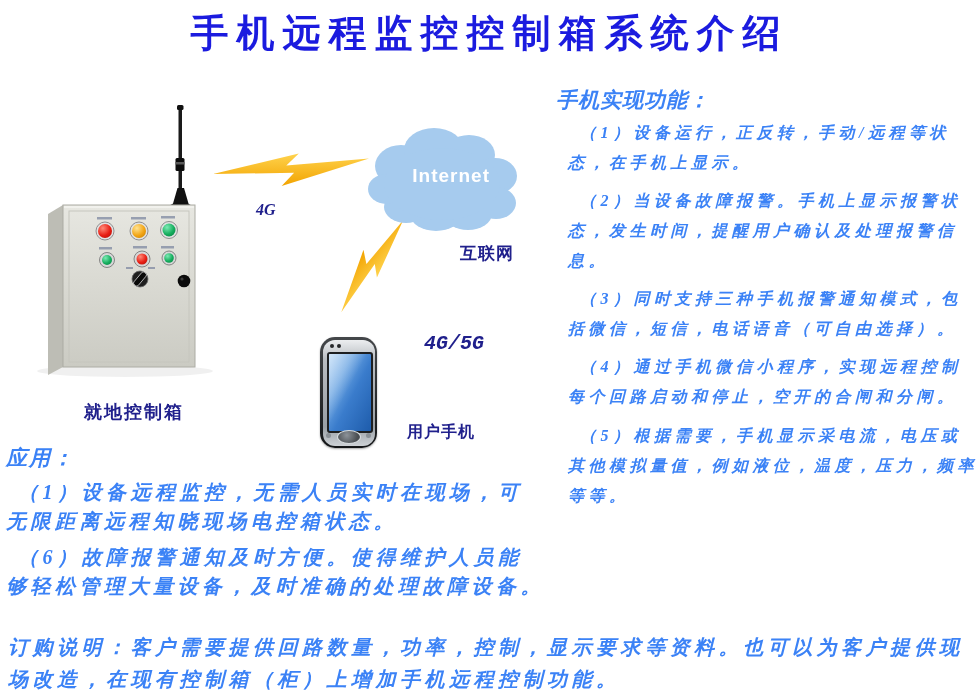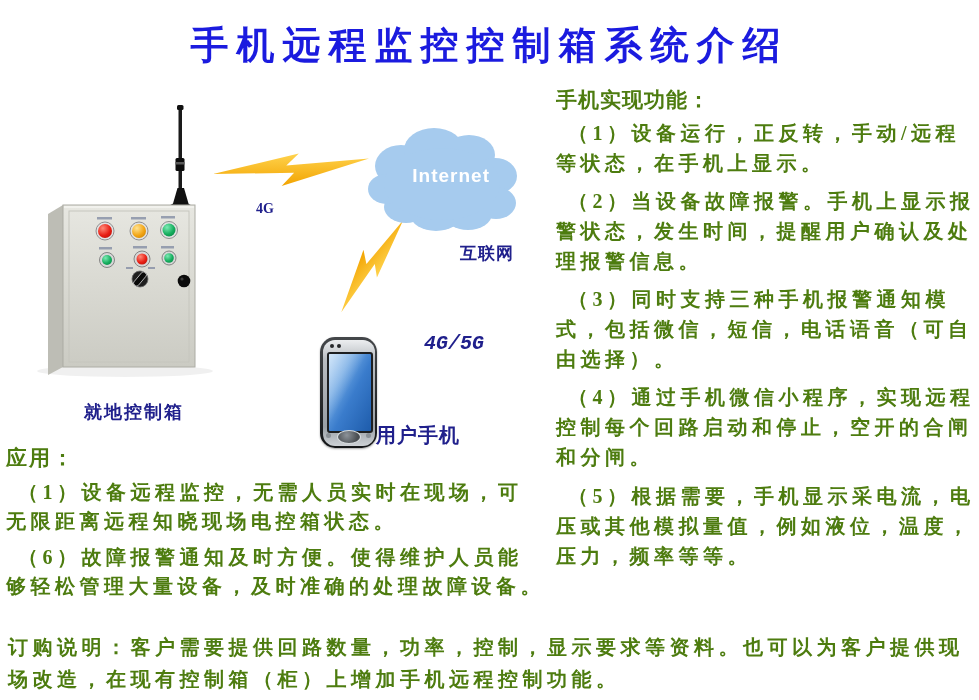--- a/index.html
+++ b/index.html
@@ -1,41 +1,41 @@
 <!DOCTYPE html>
 <html><head>
 <meta charset="utf-8">
 <style>
   html,body{margin:0;padding:0;background:#fff;}
   .canvas{position:relative;width:979px;height:700px;background:#ffffff;overflow:hidden;
           font-family:"Liberation Serif","DejaVu Serif",serif;}
   .abs{position:absolute;}
 
-  .page-title{left:0;right:0;top:20px;text-align:center;font-size:38px;font-weight:bold;
+  .page-title{left:0;right:0;top:8px;text-align:center;font-size:38px;font-weight:bold;
               letter-spacing:8px;color:#1b1bdf;}
 
   
-  .blue{color:#4d7c0f;font-weight:bold;}
+  .blue{color:#3b82f6;font-weight:bold;font-style:italic;}
   .functions{left:556px;top:86px;width:424px;}
   .fn-head{font-size:21px;letter-spacing:1px;margin:0 0 4px 0;}
-  .functions p{font-size:20px;letter-spacing:4.5px;line-height:30px;margin:0 0 8px 0;text-indent:12px;}
+  .functions p{font-size:16px;letter-spacing:4.5px;line-height:30px;margin:0 0 8px 12px;text-indent:12px;}
   .functions p.sp{margin-top:9px;}
 
   .application{left:6px;top:444px;width:548px;}
   .app-head{font-size:21px;letter-spacing:2px;margin:0 0 6px 0;}
   .application p{font-size:20px;letter-spacing:4.5px;line-height:29px;margin:0 8px 7px 0;text-indent:12px;}
 
   .ordering{left:8px;top:631px;width:966px;font-size:20px;letter-spacing:4.5px;line-height:32px;}
 
   
   .caption{color:#20208c;font-weight:bold;}
   .cap-box{left:84px;top:400px;font-size:18px;letter-spacing:2px;}
   .cap-internet{left:460px;top:242px;font-size:17px;letter-spacing:1px;}
-  .cap-phone{left:376px;top:422px;font-size:20px;letter-spacing:1px;}
-  .cap-4g{left:256px;top:201px;font-size:14px;}
+  .cap-phone{left:376px;top:422px;font-size:16px;letter-spacing:1px;padding-left:31px;}
+  .cap-4g{left:256px;top:201px;font-size:16px;font-style:italic;}
   .cap-4g5g{left:424px;top:332px;font-size:20px;font-style:italic;font-family:Liberation Mono, monospace;}
   .cloud-text{left:398px;top:165px;width:92px;text-align:right;color:#ffffff;font-weight:bold;
               font-size:19px;letter-spacing:1px;font-family:"Liberation Sans","DejaVu Sans",sans-serif;}
 
   
   .phone{left:320px;top:337px;width:57px;height:111px;border-radius:15px;
          background:linear-gradient(180deg,#44474a,#141618);box-shadow:0 1px 2px rgba(0,0,0,.35);}
   .phone-face{position:absolute;left:2.5px;top:2.5px;right:2.5px;bottom:2.5px;border-radius:12px;
          background:linear-gradient(180deg,#eceef0,#b9bdc2 18%,#9aa0a6 82%,#cdd1d5);}
   .phone-screen{position:absolute;left:7px;top:15px;width:42px;height:77px;border:2px solid #1d1f21;

